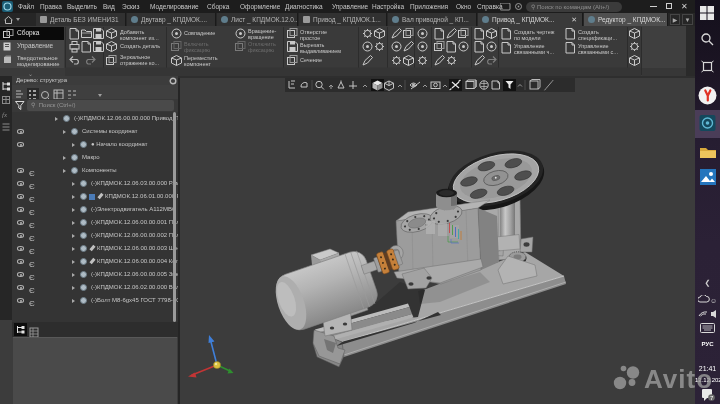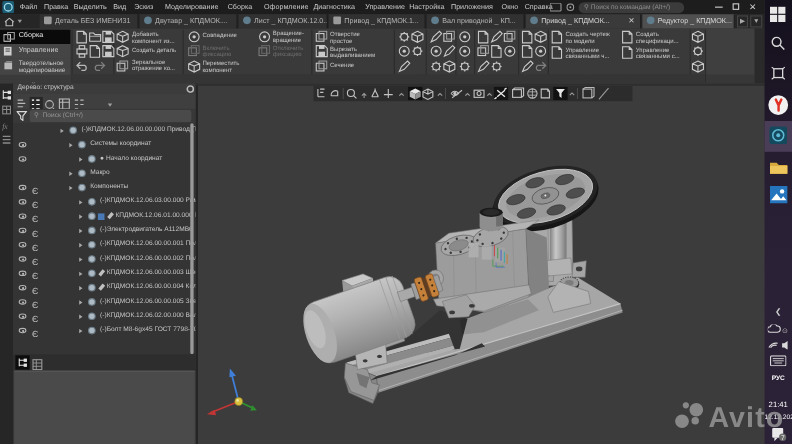--- a/index.html
+++ b/index.html
@@ -15,21 +15,21 @@
 .dtab{position:absolute;top:0;height:13px;background:#313131;border-right:1px solid #1a1a1a;color:#b5b5b5;font-size:6.5px;line-height:13px;overflow:hidden;white-space:nowrap;}
 .dtab .ticon{display:inline-block;width:7px;height:7px;border-radius:50%;background:#5f7d8c;margin:0 3px 0 4px;vertical-align:-1px;}
 .dtab .ticon.doc{border-radius:1px;background:#9a9a9a;}
 
 #ribbon{left:0;top:26px;width:695px;height:50px;background:#3a3a3a;font-size:5.5px;color:#c9c9c9;}
 .rsep{position:absolute;top:1px;width:1px;height:48px;background:#2c2c2c;}
 .rlabel{position:absolute;top:42px;height:8px;font-size:5.5px;color:#8f8f8f;text-align:center;}
 .rtxt{position:absolute;color:#c9c9c9;font-size:5.5px;line-height:6px;white-space:nowrap;}
 .rtxt.dis{color:#6d6d6d;}
 
-#lstrip{left:0;top:76px;width:12px;height:328px;background:#262626;}
+#lstrip{left:0;top:76px;width:12px;height:244px;background:#262626;}
 
 #tree{left:12px;top:76px;width:166px;height:246px;background:#343434;font-size:6px;color:#c6c6c6;}
 .trow{position:absolute;left:0;width:166px;height:13px;line-height:13px;white-space:nowrap;overflow:hidden;}
 .eye{position:absolute;width:7px;height:4.5px;border:0.8px solid #b5b5b5;border-radius:50%;top:4px;}
 .eye:after{content:"";position:absolute;left:2px;top:1px;width:2px;height:2px;background:#b5b5b5;border-radius:50%;}
 .esym{position:absolute;top:2.5px;font-size:8px;color:#c0c0c0;}
 .arr{position:absolute;top:4.5px;width:0;height:0;border-left:3.5px solid #a9a9a9;border-top:2.5px solid transparent;border-bottom:2.5px solid transparent;}
 .arrd{position:absolute;top:5.5px;width:0;height:0;border-top:3.5px solid #a9a9a9;border-left:2.5px solid transparent;border-right:2.5px solid transparent;}
 .dicon{position:absolute;top:3px;width:7px;height:7px;background:#aebbc4;border-radius:50%;border:0.5px solid #6a7a85;}
 

